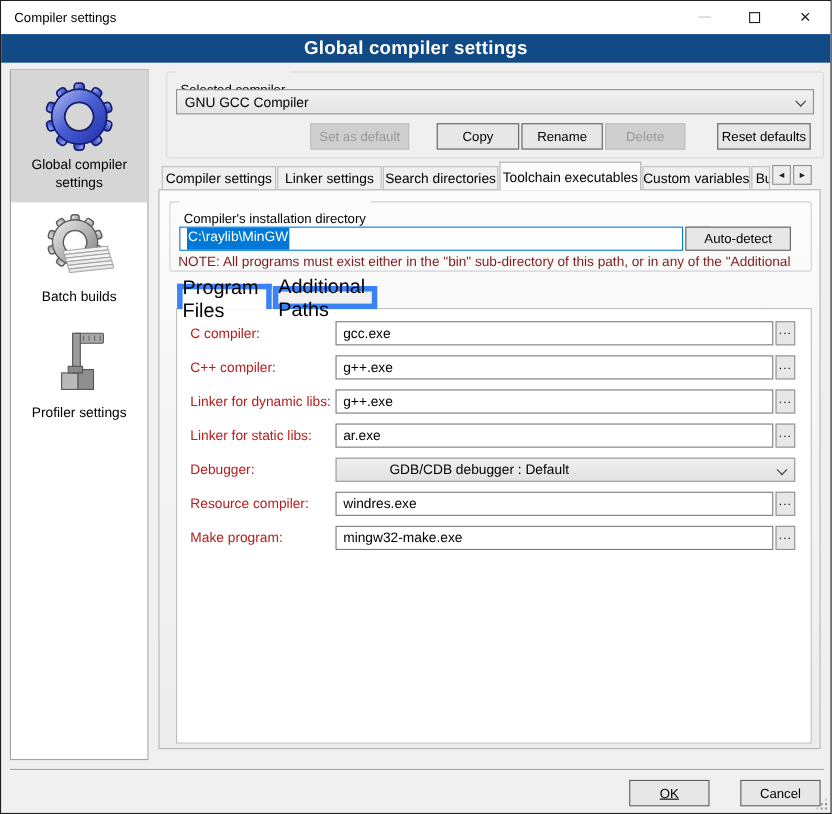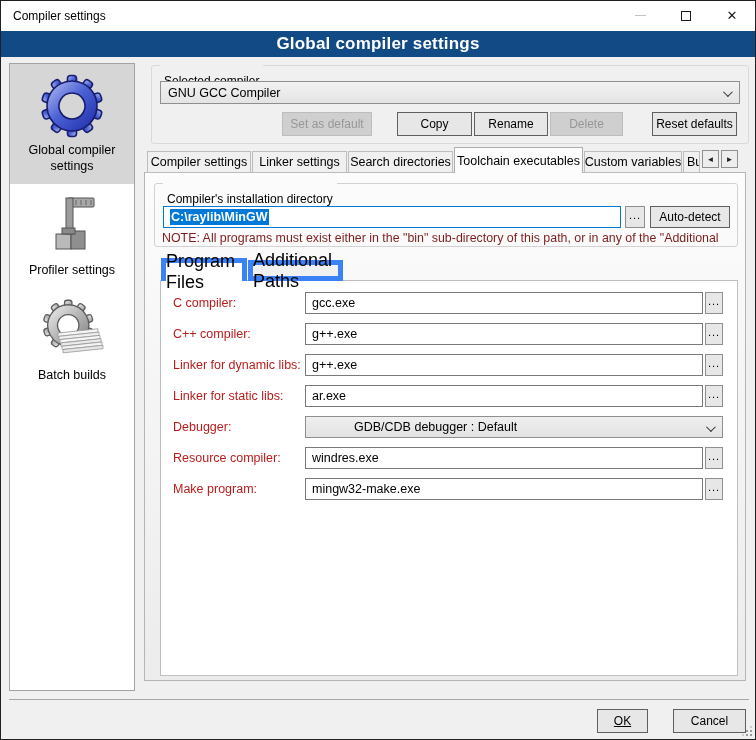--- a/index.html
+++ b/index.html
@@ -40,21 +40,21 @@
   .btn-sm{height:22px;background:#e7e7e7;border:1px solid #8f8f8f;font-size:11px;letter-spacing:1px;display:flex;align-items:flex-end;justify-content:center;padding-bottom:6px;}
   .tinput{position:absolute;height:22px;background:#fff;border:1px solid #7a7a7a;font-size:12.5px;padding:0 6px;color:#000;}
   input.tinput{outline:none;}
   
   .tab{position:absolute;top:150px;height:22px;background:#f0f0f0;border:1px solid #bdbdbd;font-size:12.5px;display:flex;align-items:center;justify-content:center;white-space:nowrap;overflow:hidden;z-index:2;cursor:default;}
   .tab.active{top:146px;height:26px;background:#fcfcfc;border-color:#adadad;border-bottom:none;z-index:4;}
   .tab-scroll{position:absolute;top:149px;width:17px;height:18px;background:#ededed;border:1px solid #8f8f8f;font-size:8px;color:#222;display:flex;align-items:center;justify-content:center;z-index:2;cursor:default;}
   .tabpanel{position:absolute;left:143px;top:171px;width:602px;height:509px;background:linear-gradient(#fcfcfc,#ececec);border:1px solid #b5b5b5;z-index:1;}
   .tabpanel .group-legend{background:#fbfbfb;}
   
-  .path-input{border-color:#0078d7;display:flex;align-items:center;font-weight:bold;}
+  .path-input{border-color:#0078d7;display:flex;}
   .path-input .sel{background:var(--selection-bg);color:#fff;padding:1px 1px;font-size:12.5px;}
   .note{position:absolute;font-size:12.4px;color:var(--note-text);white-space:nowrap;overflow:hidden;width:568px;}
   
   .itab{position:absolute;height:21px;top:259px;background:#f1f1f1;border:5px solid #3b82f6;font-size:18px;display:flex;align-items:center;justify-content:center;z-index:2;cursor:default;}
   .itab.active{top:257px;height:23px;background:#ffffff;border-bottom:none;z-index:4;}
   .ipanel{position:absolute;left:159px;top:279px;width:578px;height:396px;background:#ffffff;border:1px solid #bfbfbf;z-index:1;}
   .frow-label{position:absolute;left:12px;font-size:12.5px;color:#b91c1c;}
   .frow-input{left:144px;width:398px;}
   .frow-combo{left:144px;width:418px;height:22px;background:linear-gradient(#efefef,#e2e2e2);padding-left:48px;}
   
@@ -106,33 +106,20 @@
           <rect x="27.5" y="1.5" width="9" height="13" rx="3" transform="rotate(252 32 32)"></rect>
           <rect x="27.5" y="1.5" width="9" height="13" rx="3" transform="rotate(288 32 32)"></rect>
           <rect x="27.5" y="1.5" width="9" height="13" rx="3" transform="rotate(324 32 32)"></rect>
           <path d="M32 7 a25 25 0 1 0 0.02 0 Z M32 19 a13 13 0 1 1 -0.02 0 Z" fill-rule="evenodd"></path>
         </g>
       </svg>
       <div class="side-label">Global compiler settings</div>
     </div>
     <div class="side-item">
       <svg class="icon" viewBox="0 0 64 64" width="64" height="64">
-        <g stroke="#555" stroke-width="1">
-          <rect x="16" y="40" width="15" height="15" fill="#b9b9b9"></rect>
-          <rect x="31" y="37" width="14" height="18" fill="#8f8f8f"></rect>
-          <rect x="28" y="4" width="26" height="9" rx="1" fill="#a8a8a8"></rect>
-          <rect x="26" y="4" width="7" height="36" fill="#9c9c9c"></rect>
-          <rect x="22" y="34" width="13" height="6" fill="#8a8a8a"></rect>
-          <path d="M36 6 v5 M41 6 v5 M46 6 v5 M51 6 v5" stroke="#666"></path>
-        </g>
-      </svg>
-      <div class="side-label">Profiler settings</div>
-    </div>
-    <div class="side-item">
-      <svg class="icon" viewBox="0 0 64 64" width="64" height="64">
         <defs>
           <linearGradient id="ggray" x1="0" y1="0" x2="1" y2="1">
             <stop offset="0" stop-color="#efefef"></stop>
               <stop offset="0.5" stop-color="#b5b5b5"></stop>
               <stop offset="1" stop-color="#7e7e7e"></stop>
           </linearGradient>
         </defs>
         <g transform="translate(2,0) scale(0.82)" stroke="#5c5c5c" stroke-width="1.6" fill="url(#ggray)">
           <rect x="27.5" y="1.5" width="9" height="13" rx="3"></rect>
           <rect x="27.5" y="1.5" width="9" height="13" rx="3" transform="rotate(36 32 32)"></rect>
@@ -150,20 +137,33 @@
           <rect x="0" y="0" width="40" height="3.4" fill="#f6f6f6" stroke="#9a9a9a" stroke-width="0.8"></rect>
           <rect x="1" y="3.4" width="40" height="3.4" fill="#efefef" stroke="#9a9a9a" stroke-width="0.8"></rect>
           <rect x="2" y="6.8" width="40" height="3.4" fill="#f6f6f6" stroke="#9a9a9a" stroke-width="0.8"></rect>
           <rect x="3" y="10.2" width="40" height="3.4" fill="#eaeaea" stroke="#9a9a9a" stroke-width="0.8"></rect>
           <rect x="4" y="13.6" width="40" height="3.4" fill="#f3f3f3" stroke="#9a9a9a" stroke-width="0.8"></rect>
           <rect x="5" y="17" width="40" height="3.4" fill="#e6e6e6" stroke="#9a9a9a" stroke-width="0.8"></rect>
         </g>
       </svg>
       <div class="side-label">Batch builds</div>
     </div>
+    <div class="side-item">
+      <svg class="icon" viewBox="0 0 64 64" width="64" height="64">
+        <g stroke="#555" stroke-width="1">
+          <rect x="16" y="40" width="15" height="15" fill="#b9b9b9"></rect>
+          <rect x="31" y="37" width="14" height="18" fill="#8f8f8f"></rect>
+          <rect x="28" y="4" width="26" height="9" rx="1" fill="#a8a8a8"></rect>
+          <rect x="26" y="4" width="7" height="36" fill="#9c9c9c"></rect>
+          <rect x="22" y="34" width="13" height="6" fill="#8a8a8a"></rect>
+          <path d="M36 6 v5 M41 6 v5 M46 6 v5 M51 6 v5" stroke="#666"></path>
+        </g>
+      </svg>
+      <div class="side-label">Profiler settings</div>
+    </div>
   </div>
 
   <div class="group" style="left:150px;top:64px;width:598px;height:79px;">
     <span class="group-legend">Selected compiler</span>
     <div class="combo" style="left:8px;top:15px;width:580px;">
       <span>GNU GCC Compiler</span>
       <span class="chev"></span>
     </div>
     <div class="btn disabled" style="left:130px;top:46px;width:90px;">Set as default</div>
     <div class="btn" style="left:245px;top:46px;width:75px;">Copy</div>
@@ -182,21 +182,21 @@
   <div class="tab-scroll" style="left:720px;">►</div>
 
   <div class="tabpanel">
 
     <div class="group" style="left:9px;top:10px;width:584px;height:64px;border-color:#d2d2d2;">
       <span class="group-legend">Compiler's installation directory</span>
       <div class="tinput path-input" style="left:8px;top:22px;width:458px;">
         <span class="sel">C:\raylib\MinGW</span>
       </div>
       <div class="btn-sm" style="position:absolute;left:470px;top:22px;width:20px;">...</div>
-      <div class="btn" style="left:495px;top:22px;width:80px;height:22px;">Auto-detect</div>
+      <div class="btn" style="left:468px;top:22px;width:96px;height:22px;">Auto-detect</div>
     </div>
     <div class="note" style="left:17px;top:58px;">NOTE: All programs must exist either in the "bin" sub-directory of this path, or in any of the "Additional</div>
   </div>
 
   <div class="itab active" style="left:160px;width:86px;">Program Files</div>
   <div class="itab" style="left:247px;width:95px;">Additional Paths</div>
 
   <div class="ipanel">
 
     <span class="frow-label" style="top:15px;">C compiler:</span>
@@ -224,17 +224,17 @@
     <span class="frow-label" style="top:170px;">Resource compiler:</span>
     <input class="tinput frow-input" style="top: 166px;" value="windres.exe">
     <div class="btn-sm" style="position:absolute;top:166px;left:544px;width:18px;">...</div>
 
     <span class="frow-label" style="top:201px;">Make program:</span>
     <input class="tinput frow-input" style="top: 197px;" value="mingw32-make.exe">
     <div class="btn-sm" style="position:absolute;top:197px;left:544px;width:18px;">...</div>
   </div>
 
   <div class="divider"></div>
-  <div class="btn" style="left:596px;top:708px;width:51px;text-decoration:underline;">OK</div>
+  <div class="btn" style="left:571px;top:708px;width:73px;text-decoration:underline;">OK</div>
   <div class="btn" style="left:672px;top:708px;width:73px;">Cancel</div>
   <div class="grip"></div>
 
 </div>
 
 </body></html>

